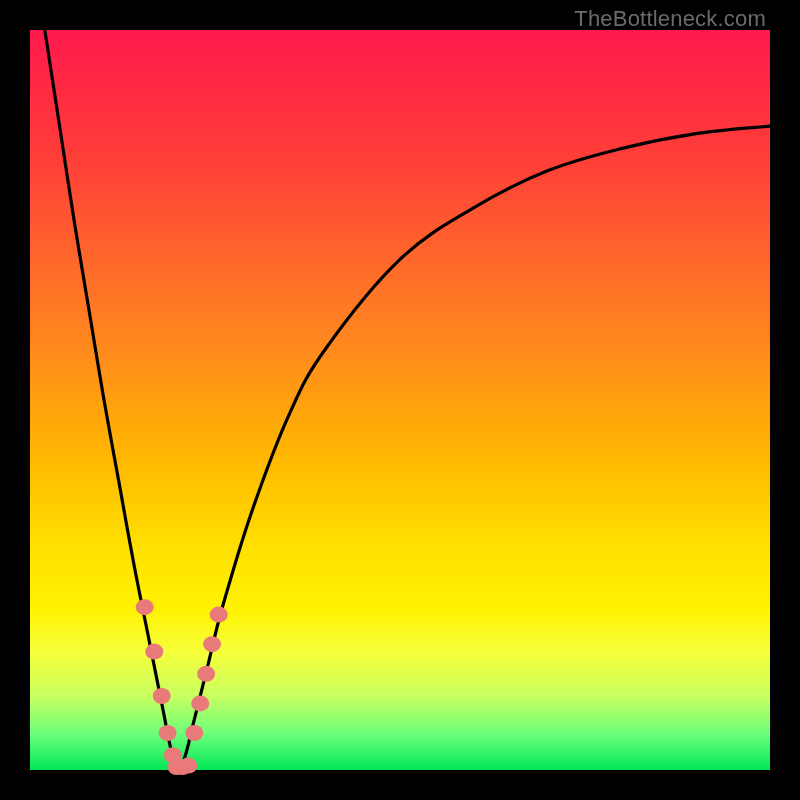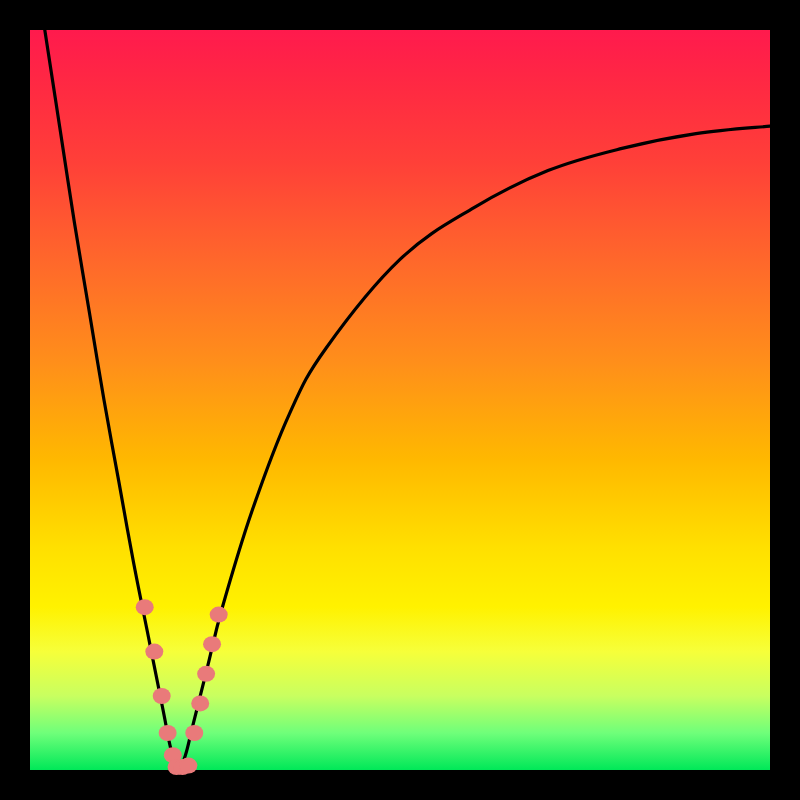--- a/index.html
+++ b/index.html
@@ -78,13 +78,14 @@
           <ellipse cx="152.44" cy="737.04" rx="9" ry="8" fill="#e97a7a"></ellipse>
           <ellipse cx="158.36" cy="735.56" rx="9" ry="8" fill="#e97a7a"></ellipse>
           <ellipse cx="164.28" cy="703.00" rx="9" ry="8" fill="#e97a7a"></ellipse>
           <ellipse cx="170.20" cy="673.40" rx="9" ry="8" fill="#e97a7a"></ellipse>
           <ellipse cx="176.12" cy="643.80" rx="9" ry="8" fill="#e97a7a"></ellipse>
           <ellipse cx="182.04" cy="614.20" rx="9" ry="8" fill="#e97a7a"></ellipse>
           <ellipse cx="188.70" cy="584.60" rx="9" ry="8" fill="#e97a7a"></ellipse>
         </g>
     </svg>
   </div>
+  <div class="watermark">TheBottleneck.com</div>
 </div>
 
 </body></html>

